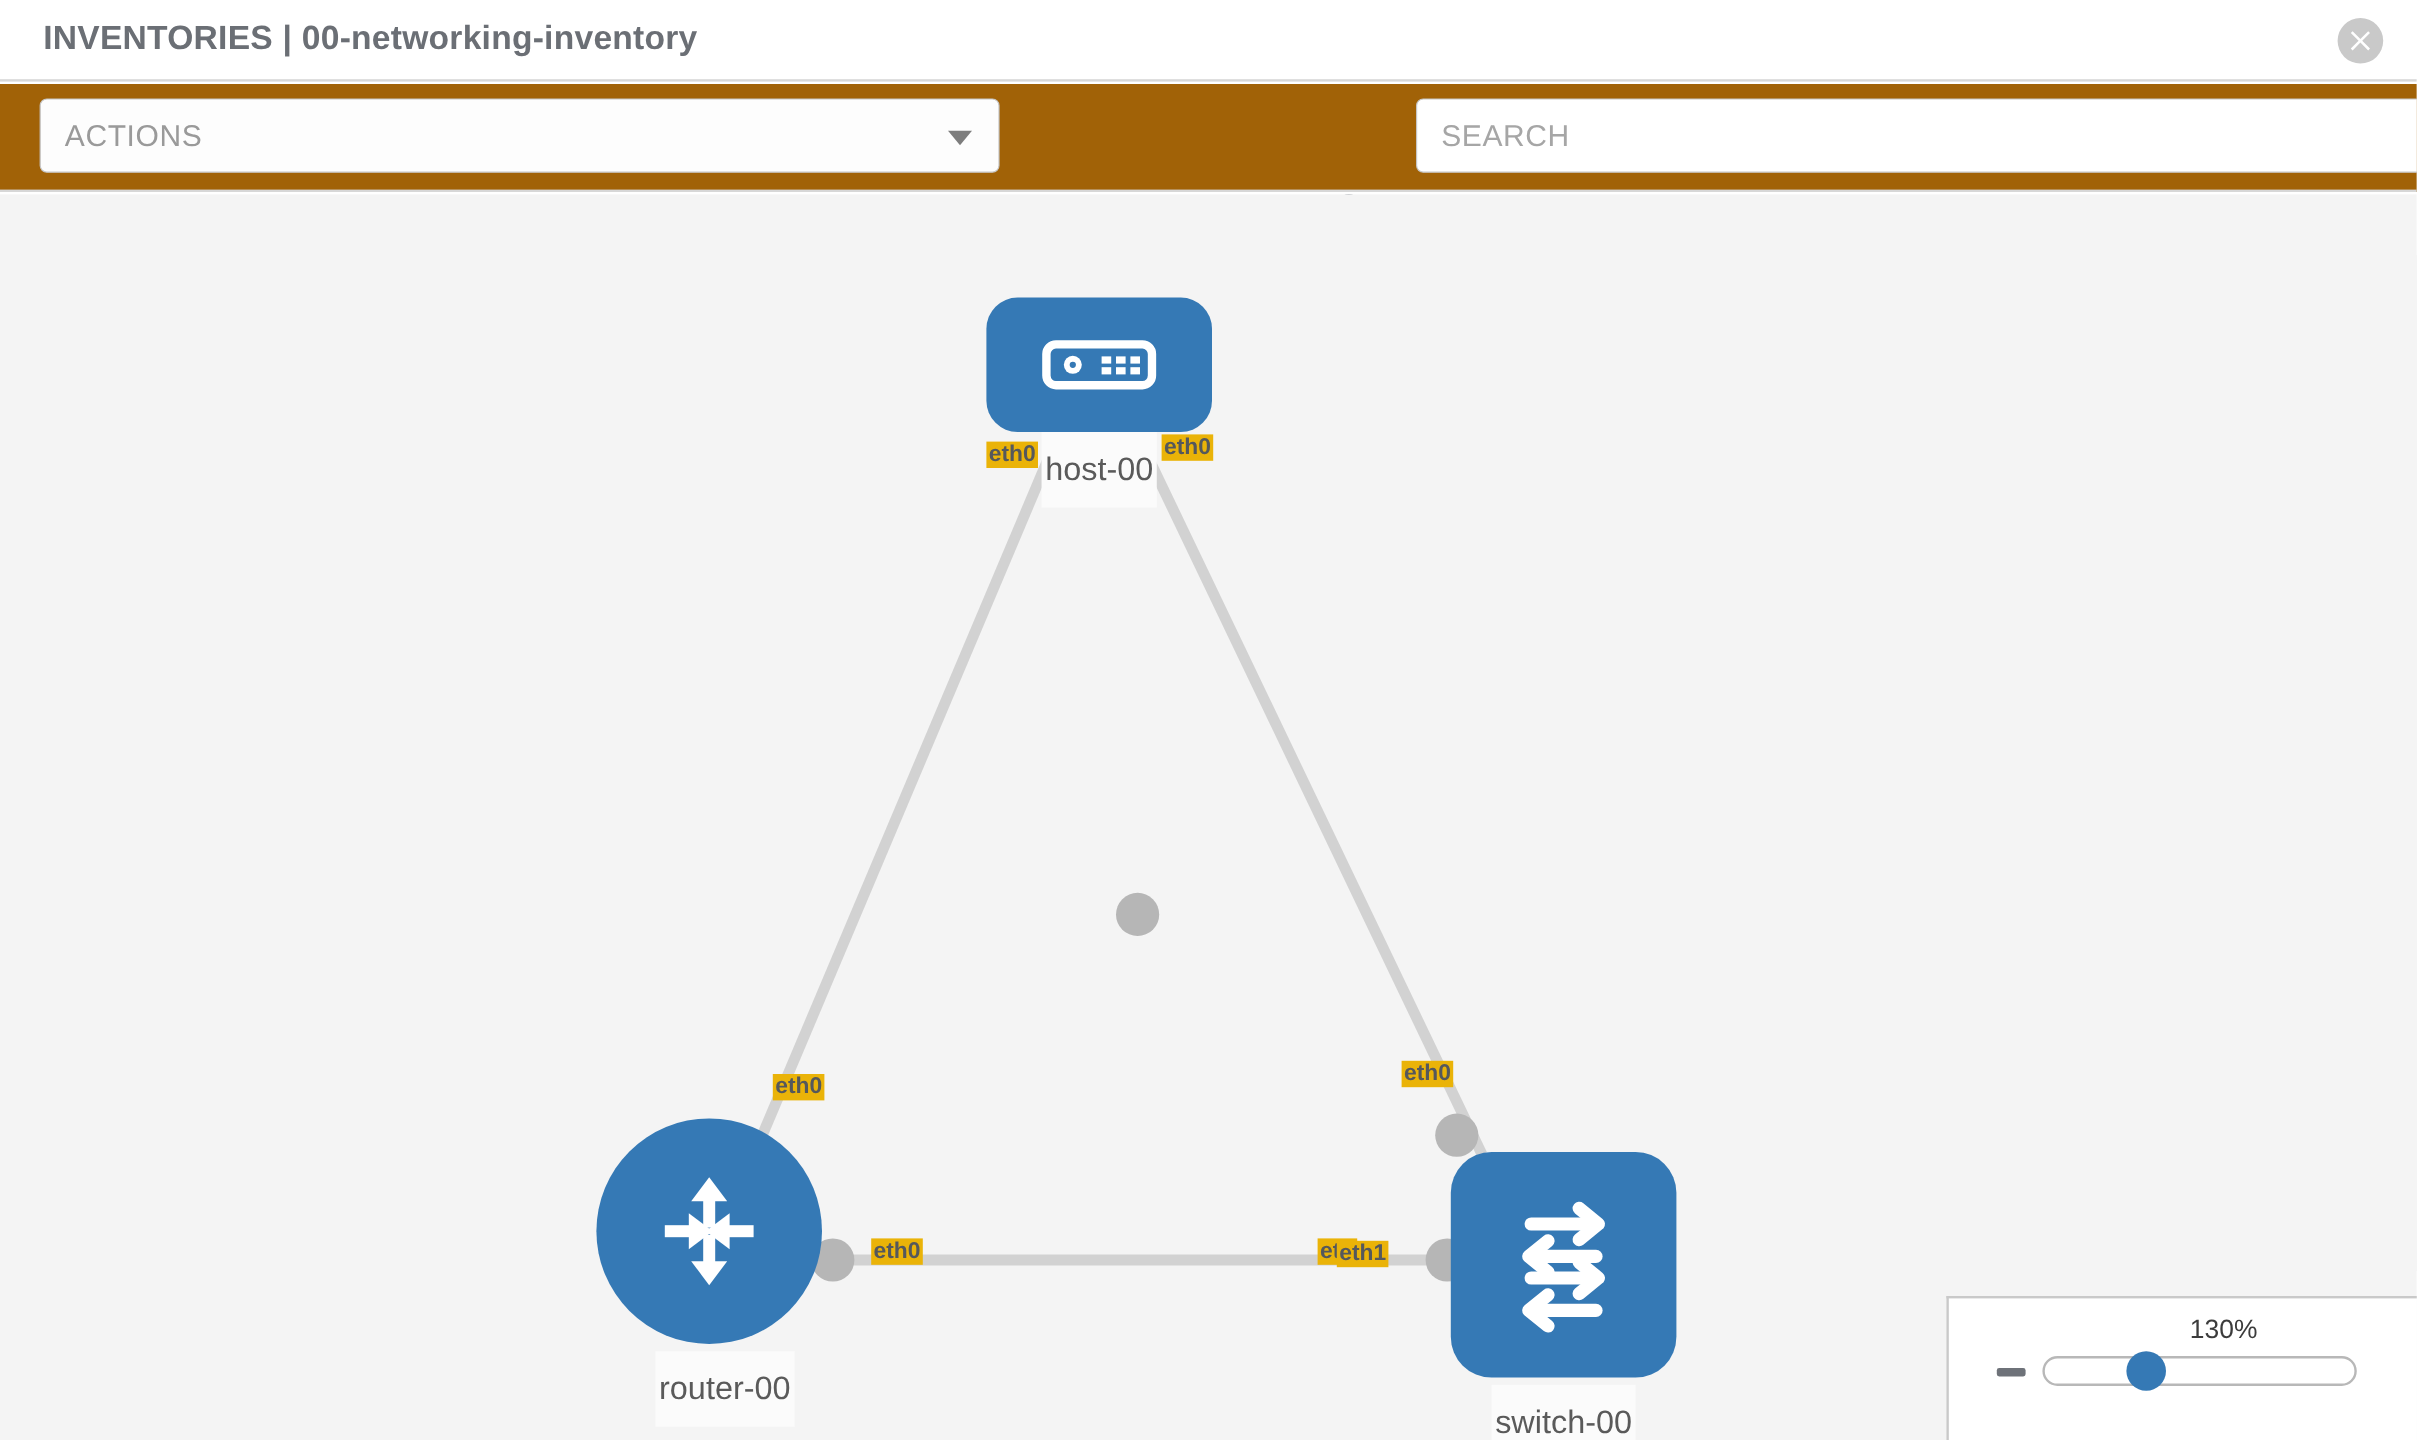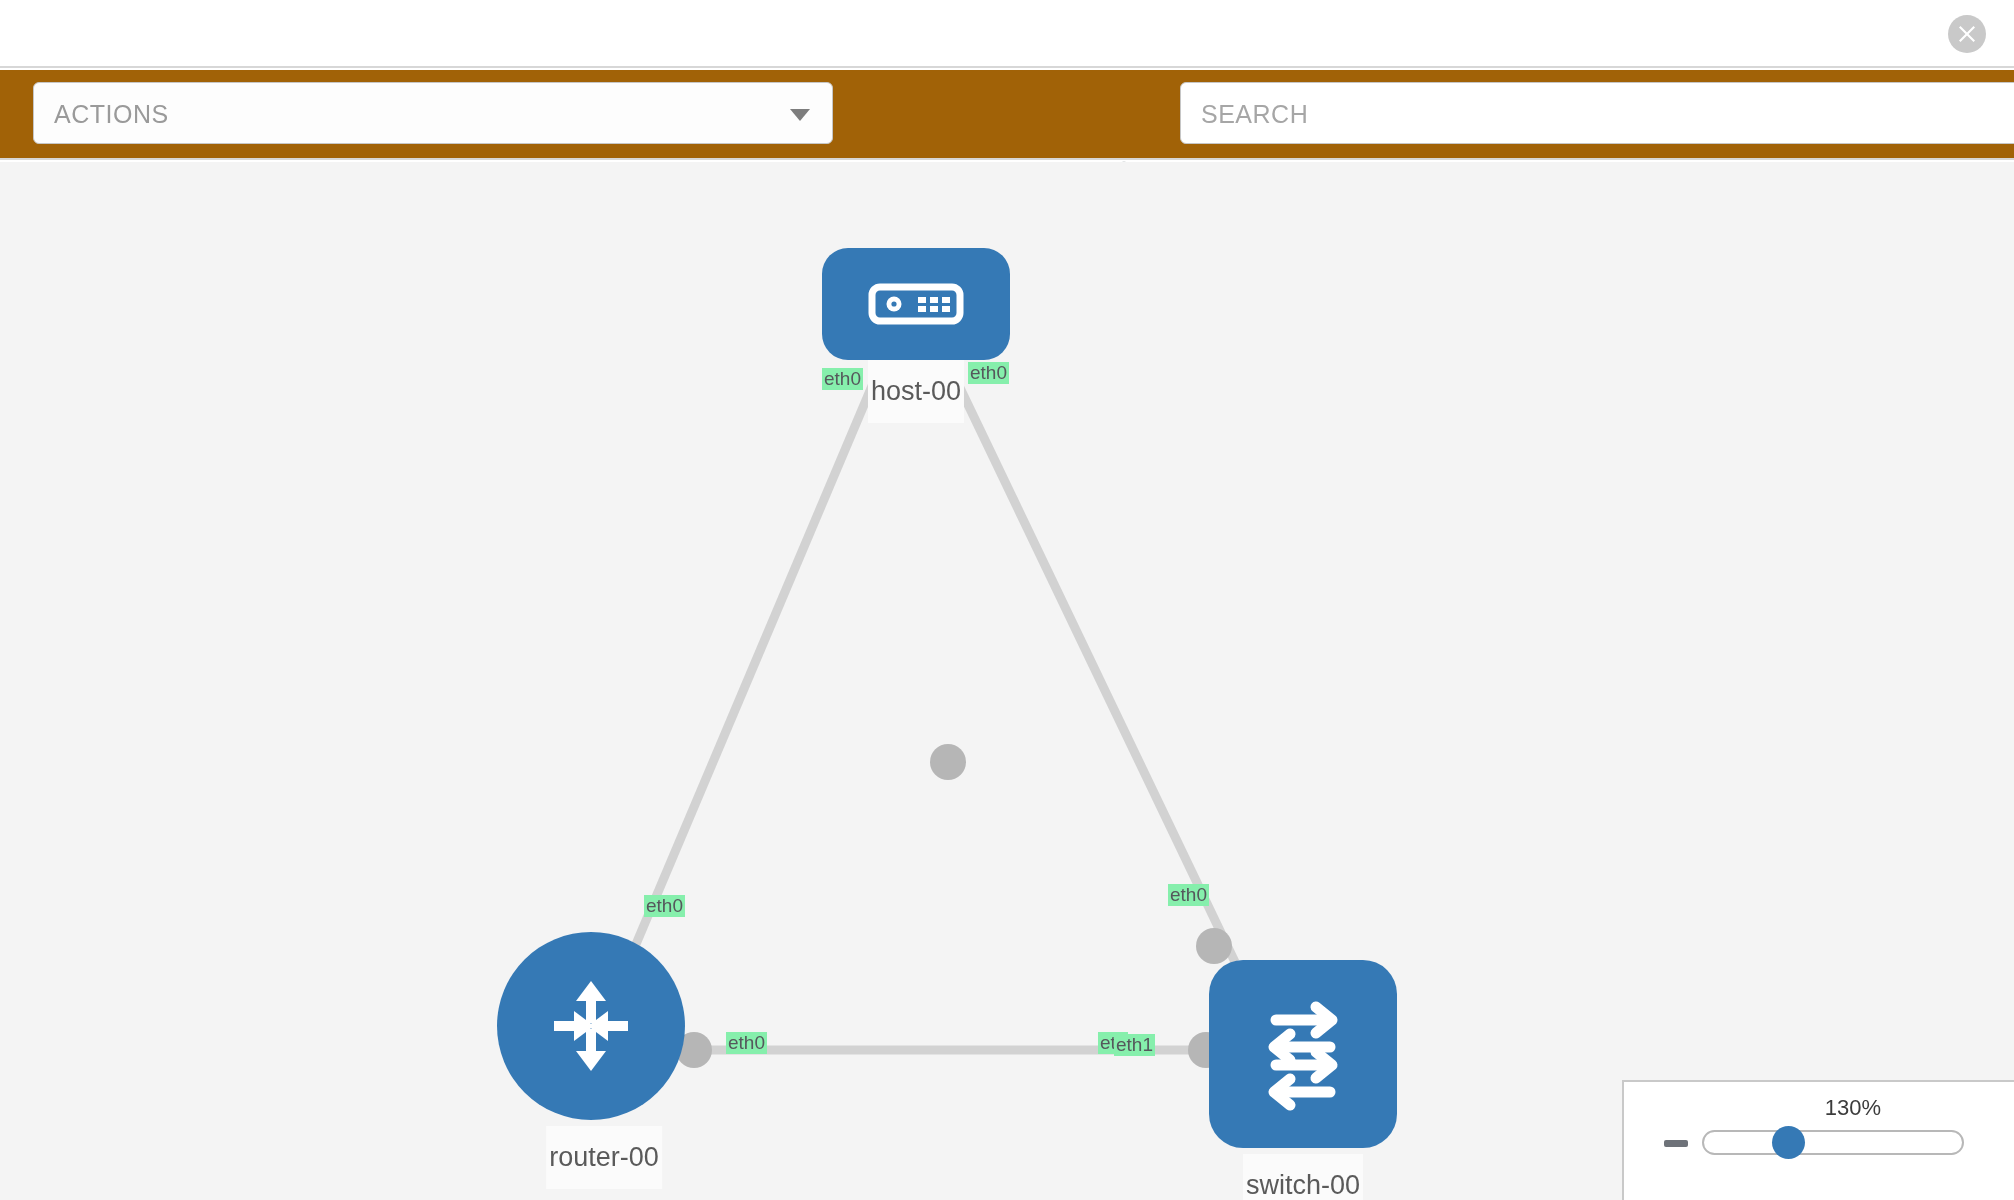--- a/index.html
+++ b/index.html
@@ -158,23 +158,24 @@
     color: #5a5a5a;
     white-space: nowrap;
     background: #fbfbfb;
     padding: 16px 3px;
   }
 
   .iface-label {
     position: absolute;
     font-size: 19px;
     color: #55585c;
-    background: #86efac;
+    background: #eab308;
     padding: 0 2px;
     white-space: nowrap;
+    font-weight: bold;
   }
 
   .connector {
     position: absolute;
     width: 36px; height: 36px;
     border-radius: 50%;
     background: #b6b6b6;
   }
 
   
@@ -233,20 +234,21 @@
     background: #3579b5;
     cursor: pointer;
   }
 </style>
 </head>
 <body>
 
 <div id="app">
 
   <div class="header-bar">
+    <div class="header-title">INVENTORIES | 00-networking-inventory</div>
     <div class="close-btn">
       <svg width="38" height="38" viewBox="0 0 38 38">
         <path d="M12.5 11 L19 17.5 L25.5 11 L27 12.5 L20.5 19 L27 25.5 L25.5 27 L19 20.5 L12.5 27 L11 25.5 L17.5 19 L11 12.5 Z" fill="#ffffff"></path>
       </svg>
     </div>
   </div>
 
   <div class="toolbar">
 
     <div class="actions-select">

